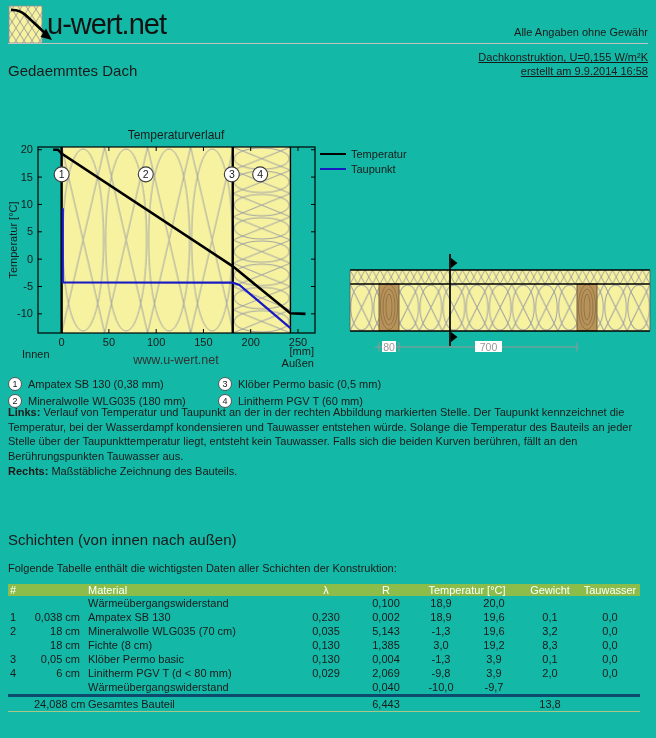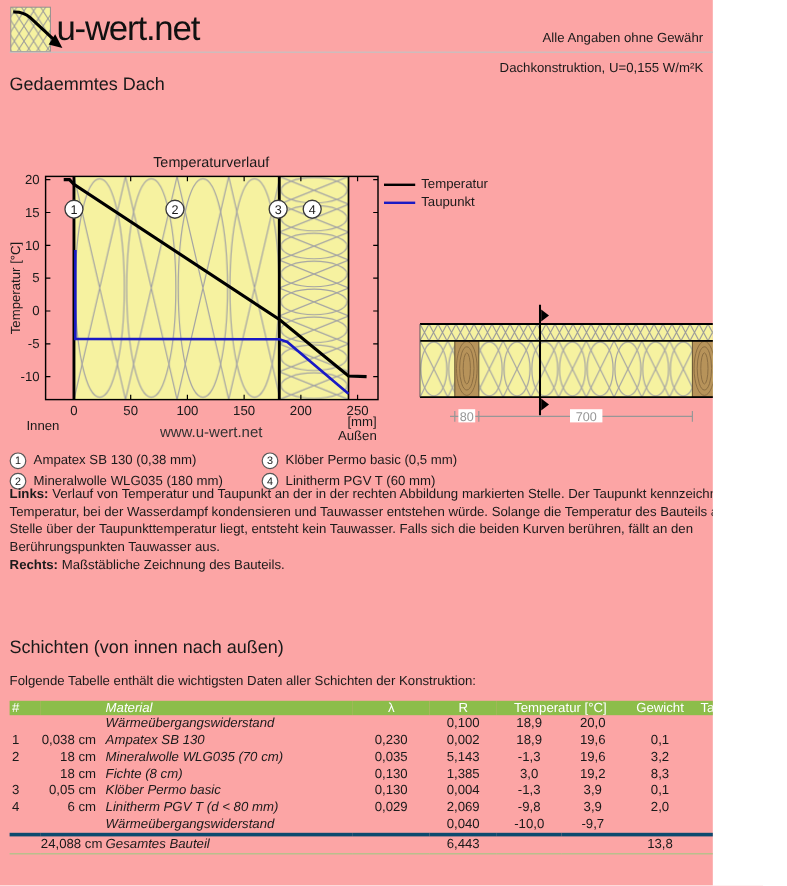--- a/index.html
+++ b/index.html
@@ -1,43 +1,43 @@
 <!DOCTYPE html>
 <html><head>
 <meta charset="utf-8">
 <style>
   html,body{margin:0;padding:0;background:#fff;}
-  .page{position:relative;width:594px;height:738px;background:#fca5a5;overflow:hidden;
+  .page{position:relative;width:656px;height:738px;background:#14b8a6;overflow:hidden;
         font-family:"Liberation Sans",sans-serif;color:#1a1a1a;}
   .abs{position:absolute;}
   .logo-text{left:47px;top:8px;font-size:29px;letter-spacing:-1px;color:#111;}
   .disclaimer{right:8px;top:26px;font-size:11px;text-align:right;}
   .header-rule{left:8px;top:43px;width:640px;height:1px;background:#c3c3c3;}
   .doc-title{left:8px;top:62px;font-size:15px;}
-  .doc-info{right:8px;top:50px;font-size:11px;text-align:right;line-height:14px;}
+  .doc-info{right:8px;top:50px;font-size:11px;text-align:right;line-height:14px;text-decoration:underline;}
   .sec-title{left:8px;font-size:15px;}
   .intro{left:8px;font-size:11px;}
   .desc{font-size:11px;line-height:14.7px;}
   .desc p{margin:0;}
   #legend .lg-row{display:flex;align-items:center;height:15px;}
   #legend .lg-line{width:26px;height:0;border-top:2.5px solid #000;margin-right:5px;}
   #legend .lg-lbl{font-size:11px;}
   #materials{display:grid;grid-template-columns:210px 220px;row-gap:3px;}
   .mat-item{display:flex;align-items:center;height:14px;}
   .mnum{display:inline-block;width:12px;height:12px;border:1px solid #555;border-radius:50%;
         font-size:9px;line-height:12px;text-align:center;margin-right:6px;flex:0 0 auto;background:#fff;}
   .mlbl{font-size:11px;white-space:nowrap;}
   .tbl{border-collapse:collapse;table-layout:fixed;width:632px;font-size:11px;}
   .tbl th{background:#8CBD4A;color:#fff;font-weight:normal;height:12px;line-height:12px;padding:0;font-size:11px;}
   .tbl td{height:14px;line-height:14px;padding:0;white-space:nowrap;}
   .tbl .a-l{text-align:left;}
   .tbl .a-r{text-align:right;margin-left:40px;}
   .tbl .a-c{text-align:center;}
   .tbl .pl2{padding-left:2px;}
-  .tbl .pl8{padding-left:8px;font-style:italic;}
+  .tbl .pl8{padding-left:8px;}
   .tbl tr.total td{border-top:3px solid #0c4a6e;border-bottom:1px solid #A9C687;}
   svg text{font-family:"Liberation Sans",sans-serif;fill:#1a1a1a;}
   text.ct{font-size:12px;}
   text.cyl{font-size:11px;}
   text.cs{font-size:11px;}
   text.cw{font-size:12.5px;fill:#333;}
   text.tick{font-size:11px;}
   text.dim{font-size:10.5px;fill:#979797;}
   text.mklbl{font-size:10.5px;}
 </style>
@@ -56,20 +56,21 @@
     <rect x="1" y="3" width="33" height="37" fill="url(#hatchLogo)" stroke="#8f8f8f" stroke-width="0.8"></rect>
     <path d="M3,7 Q11,6.5 17,11.5 L38,31" stroke="#000" stroke-width="2.6" fill="none"></path>
     <polygon points="44,37 32.5,34 38,25.5" fill="#000"></polygon>
   </svg>
   <div class="abs logo-text">u-wert.net</div>
   <div class="abs disclaimer">Alle Angaben ohne Gewähr</div>
   <div class="abs header-rule"></div>
   <div class="abs doc-title">Gedaemmtes Dach</div>
   <div class="abs doc-info">
     <div>Dachkonstruktion, U=0,155 W/m²K</div>
+    <div>erstellt am 9.9.2014 16:58</div>
   </div>
 
 
   <svg class="abs" id="chart-svg" style="left:6px;top:125px" width="334" height="248" viewBox="0 0 334 248">
     <defs>
       <pattern id="pat-wool-big" patternUnits="userSpaceOnUse" x="55.6" y="22" width="43" height="186">
         <ellipse cx="21.5" cy="93" rx="20.5" ry="91" fill="none" stroke="#A3A3A3" stroke-width="1"></ellipse>
         <path d="M0,0 L43,186 M43,0 L0,186" stroke="#A3A3A3" stroke-width="1" fill="none"></path>
       </pattern>
       <pattern id="pat-lini" patternUnits="userSpaceOnUse" x="226.8" y="22" width="57.7" height="23.25">

